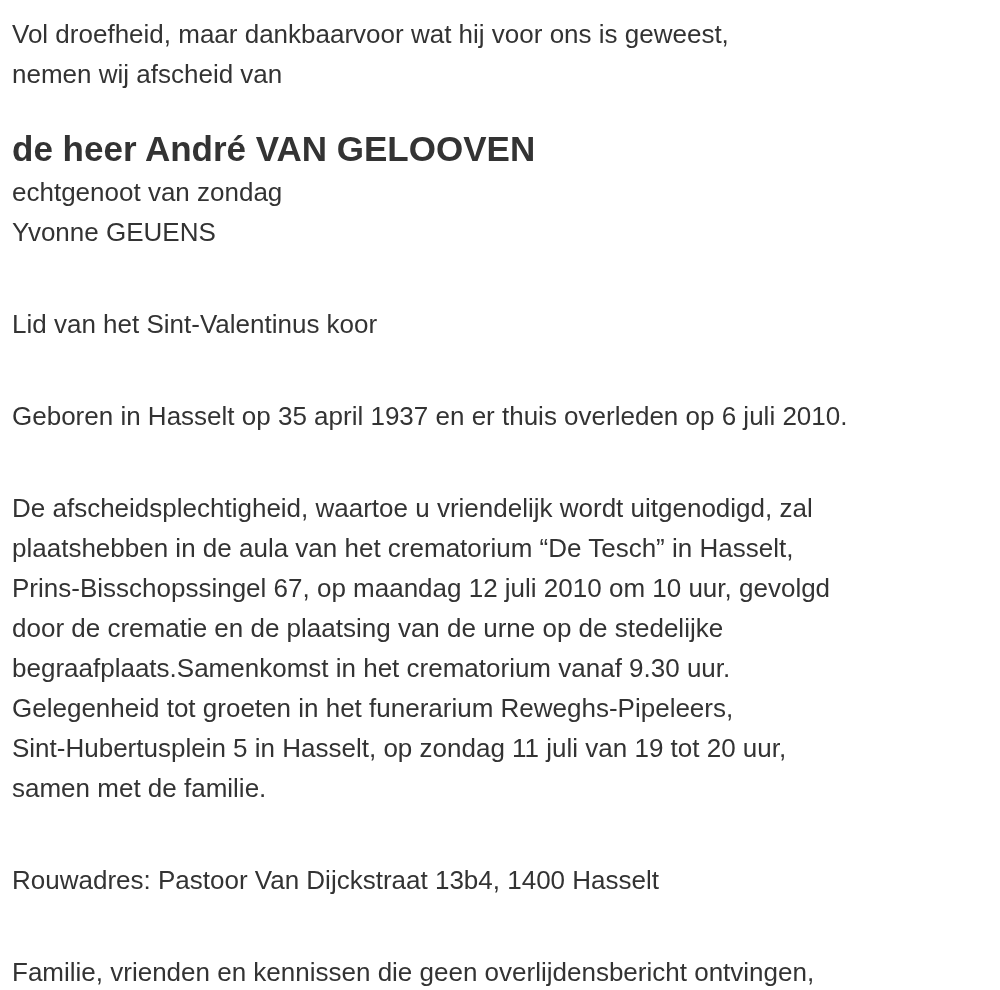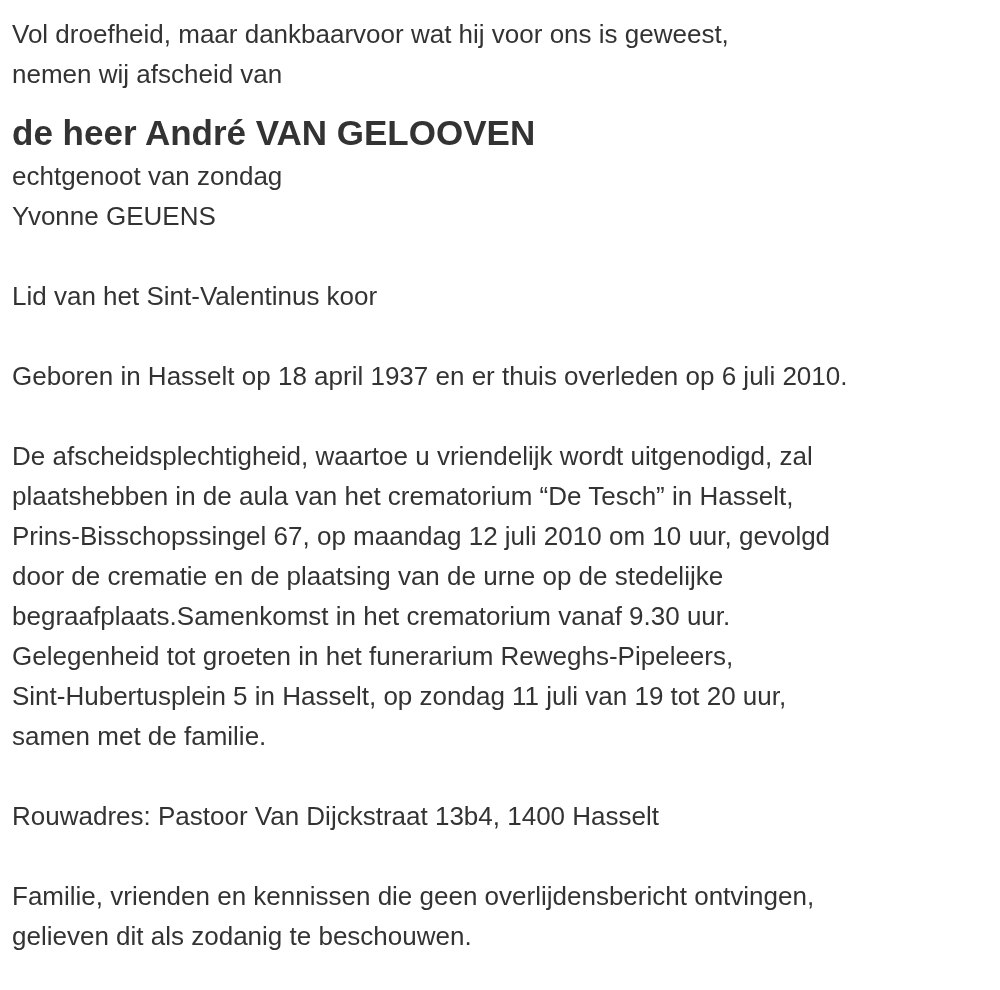--- a/index.html
+++ b/index.html
@@ -22,44 +22,44 @@
     color: #333333;
   }
   .body-text {
     margin: 0;
     font-size: 26px;
     line-height: 40px;
     font-weight: 400;
     white-space: pre-line;
   }
   .deceased-name {
-    margin: 16px 0 0 0;
+    margin: 32px 0 0 0;
     font-size: 35px;
     line-height: 46px;
     font-weight: 700;
     white-space: pre-line;
   }
-  .mt-40 { margin-top: 40px; }
+  .mt-40 { margin-top: 52px; }
 </style>
 </head>
 <body>
 
 <div class="page">
 
   <p class="body-text">Vol droefheid, maar dankbaarvoor wat hij voor ons is geweest,
 nemen wij afscheid van</p>
 
   <h1 class="deceased-name">de heer André VAN GELOOVEN</h1>
 
   <p class="body-text">echtgenoot van zondag
 Yvonne GEUENS</p>
 
   <p class="body-text mt-40">Lid van het Sint-Valentinus koor</p>
 
-  <p class="body-text mt-40">Geboren in Hasselt op 18 april 1937 en er thuis overleden op 6 juli 2010.</p>
+  <p class="body-text mt-40">Geboren in Hasselt op 35 april 1937 en er thuis overleden op 6 juli 2010.</p>
 
   <p class="body-text mt-40">De afscheidsplechtigheid, waartoe u vriendelijk wordt uitgenodigd, zal
 plaatshebben in de aula van het crematorium “De Tesch” in Hasselt,
 Prins-Bisschopssingel 67, op maandag 12 juli 2010 om 10 uur, gevolgd
 door de crematie en de plaatsing van de urne op de stedelijke
 begraafplaats.Samenkomst in het crematorium vanaf 9.30 uur.
 Gelegenheid tot groeten in het funerarium Reweghs-Pipeleers,
 Sint-Hubertusplein 5 in Hasselt, op zondag 11 juli van 19 tot 20 uur,
 samen met de familie.</p>
 

